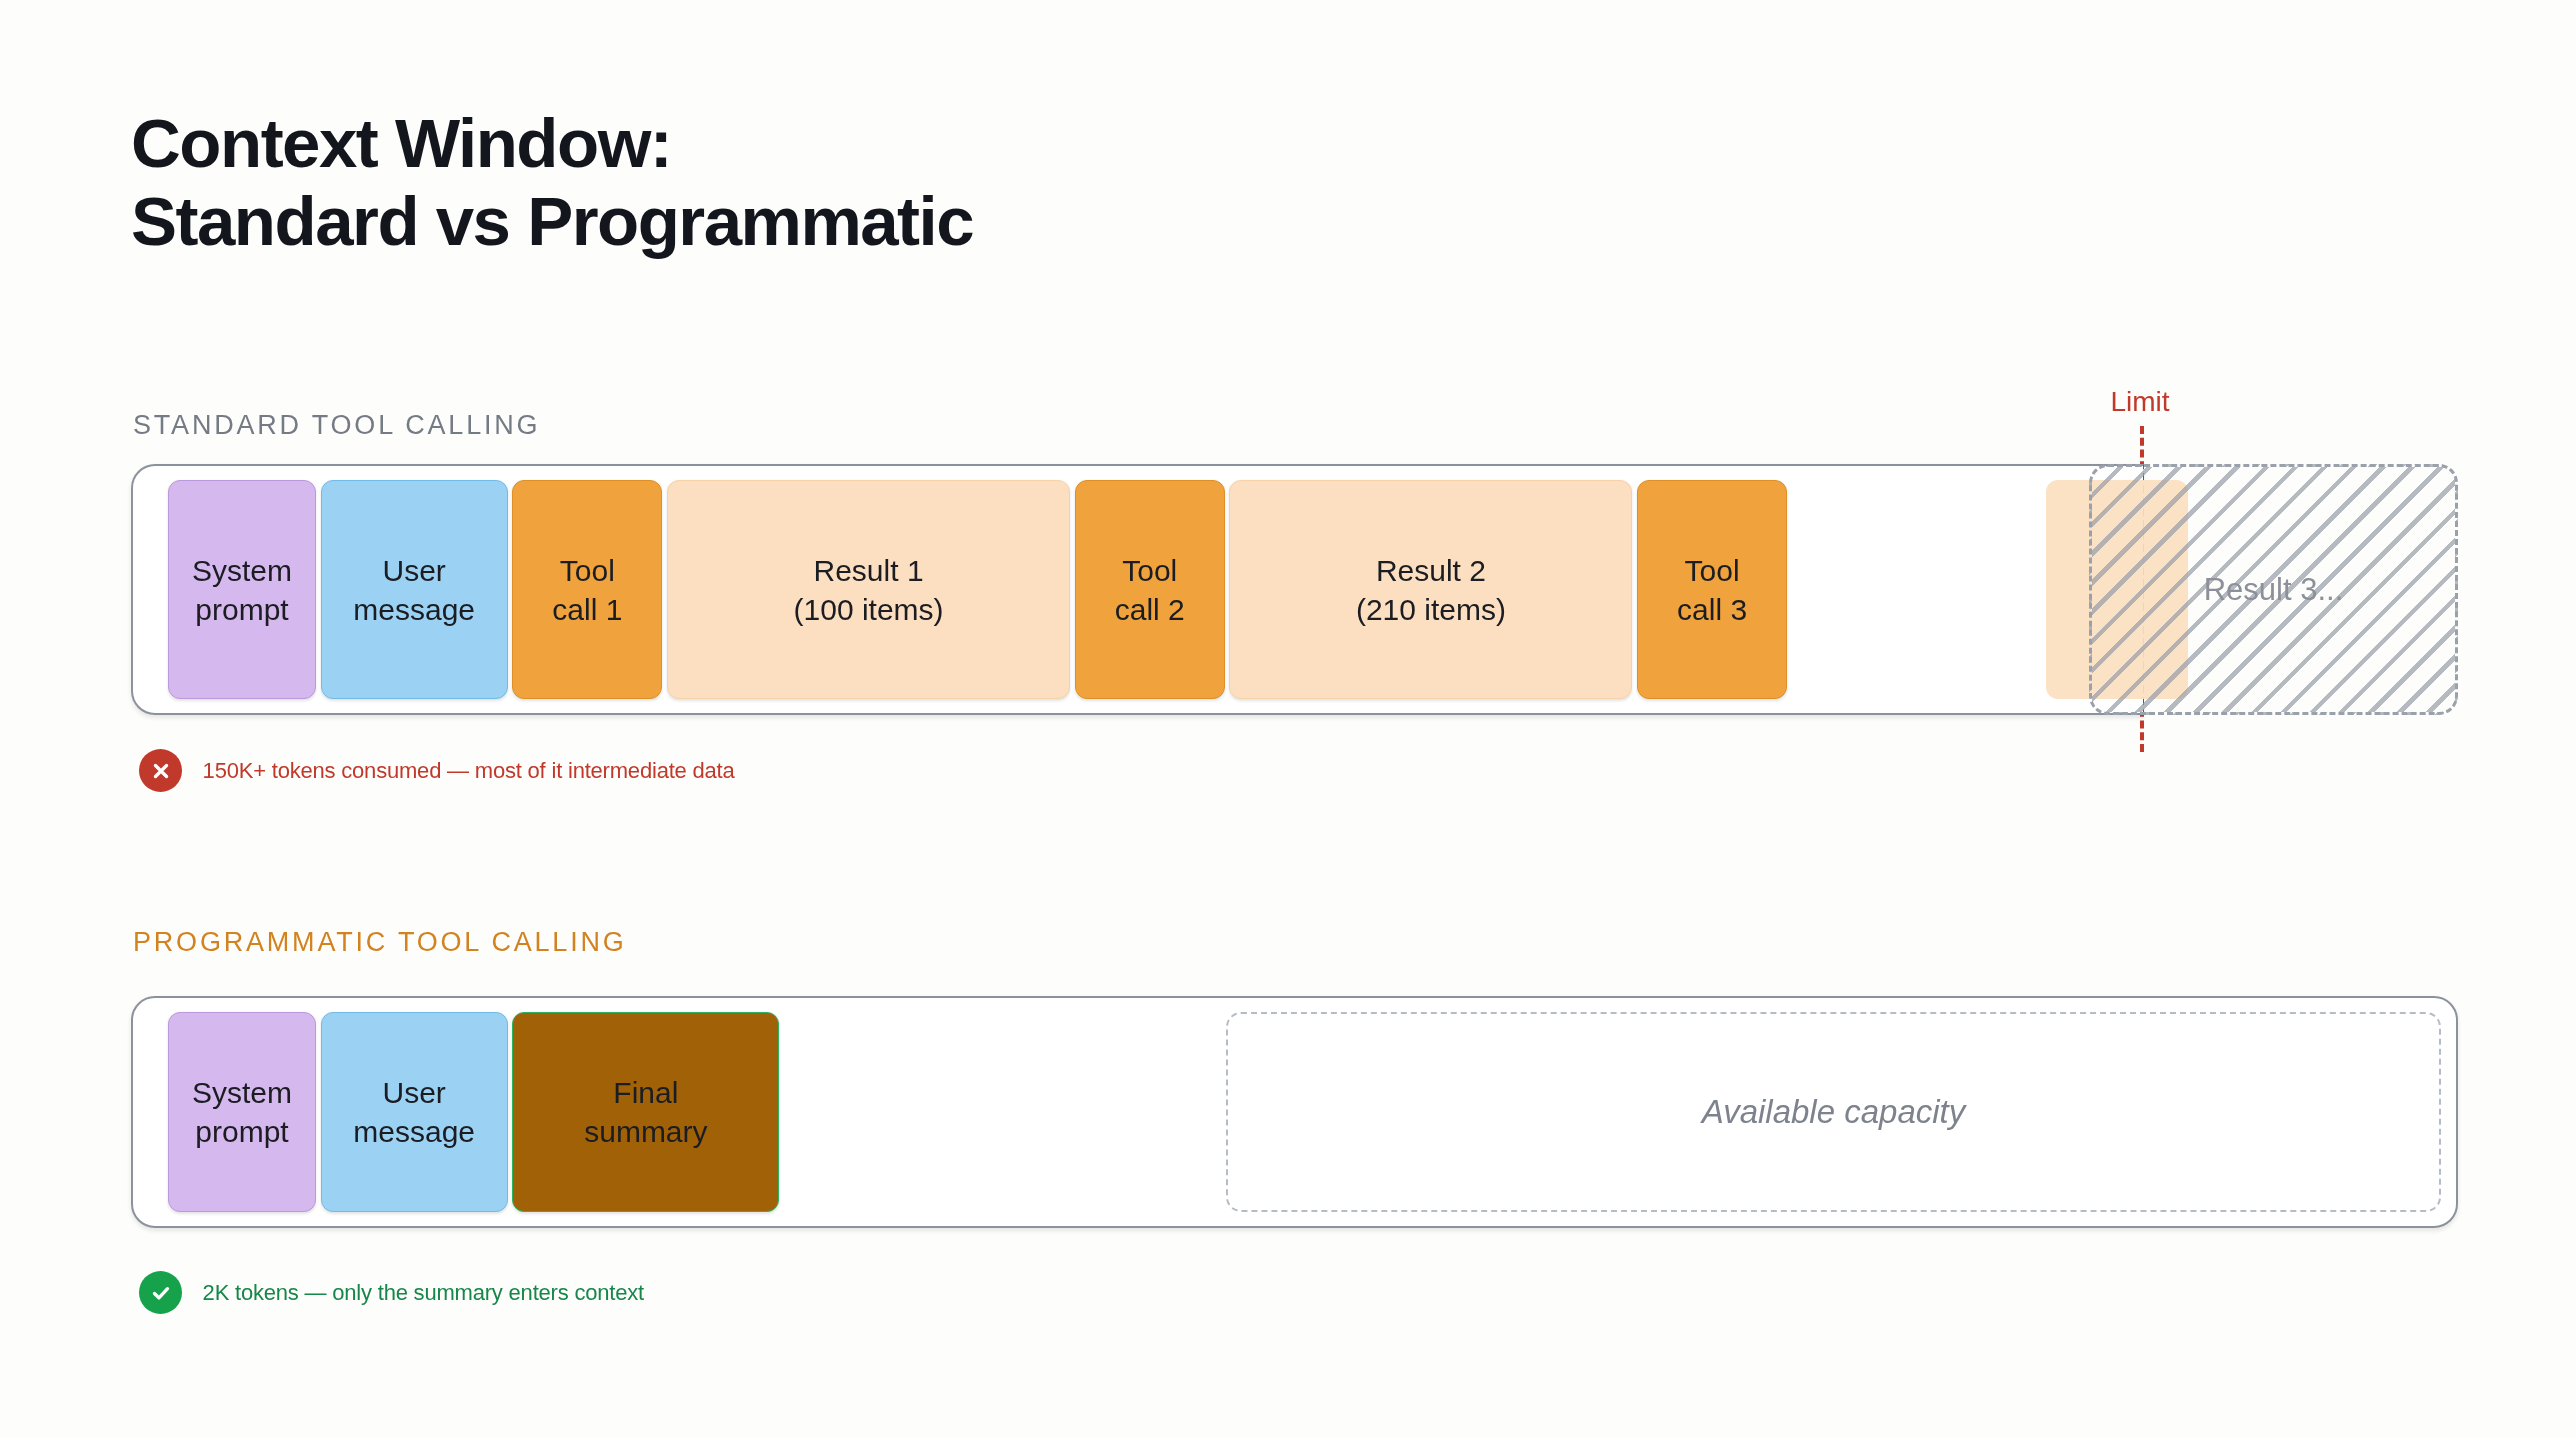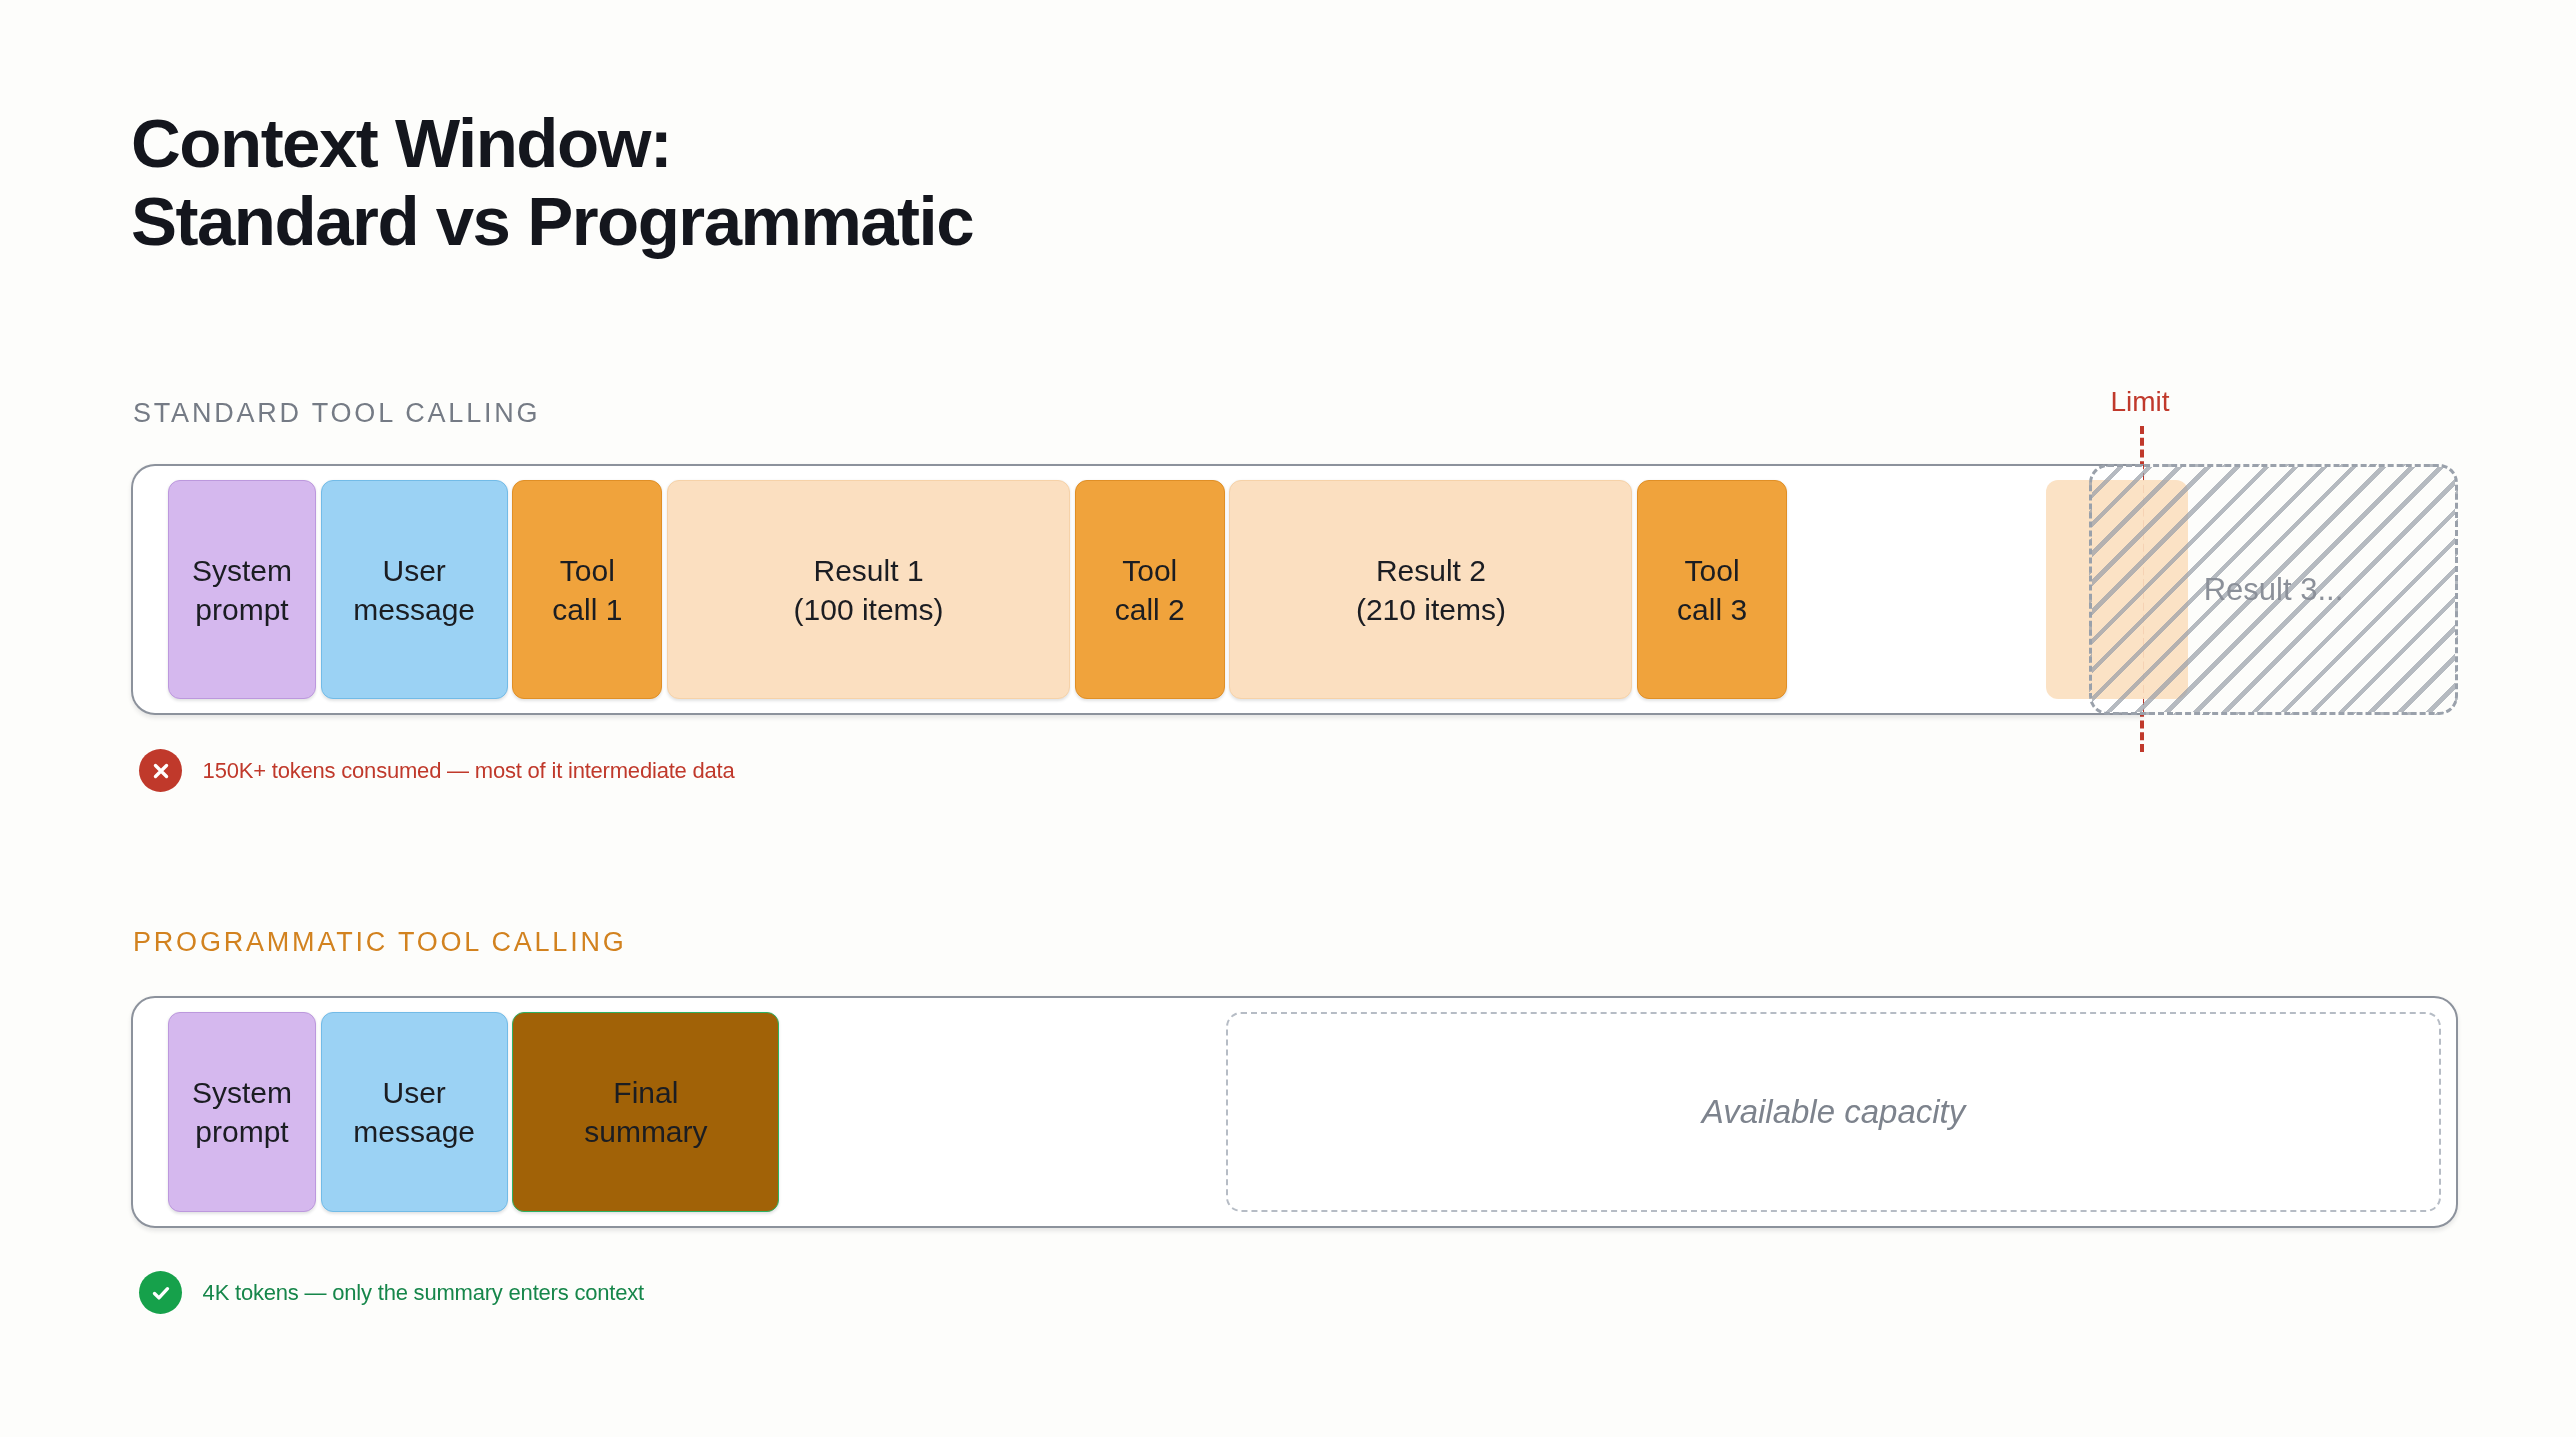--- a/index.html
+++ b/index.html
@@ -34,21 +34,21 @@
   }
 
   
   .section-label {
     position: absolute;
     font-size: 27px;
     font-weight: 500;
     letter-spacing: 2.8px;
     text-transform: uppercase;
   }
-  .section-label.standard { left: 133px; top: 398px; color: #757b85; }
+  .section-label.standard { left: 133px; top: 410px; color: #757b85; }
   .section-label.programmatic { left: 133px; top: 927px; color: #d2821f; }
 
   
   .limit-label {
     position: absolute;
     left: 2140px;
     top: 386px;
     transform: translateX(-50%);
     font-size: 28px;
     font-weight: 400;
@@ -263,17 +263,17 @@
     <div class="block c-summary" style="width:267px">Final
 summary</div>
   </div>
 
   <div class="status status2">
     <span class="status-icon icon-success">
       <svg width="26" height="26" viewBox="0 0 28 28" aria-hidden="true">
         <path d="M7 14.5 L11.8 19.3 L21 9.4" fill="none" stroke="#ffffff" stroke-width="3.6" stroke-linecap="round" stroke-linejoin="round"></path>
       </svg>
     </span>
-    <span class="status-text text-success">4K tokens — only the summary enters context</span>
+    <span class="status-text text-success">2K tokens — only the summary enters context</span>
   </div>
 
 </div>
 
 
 </body></html>

